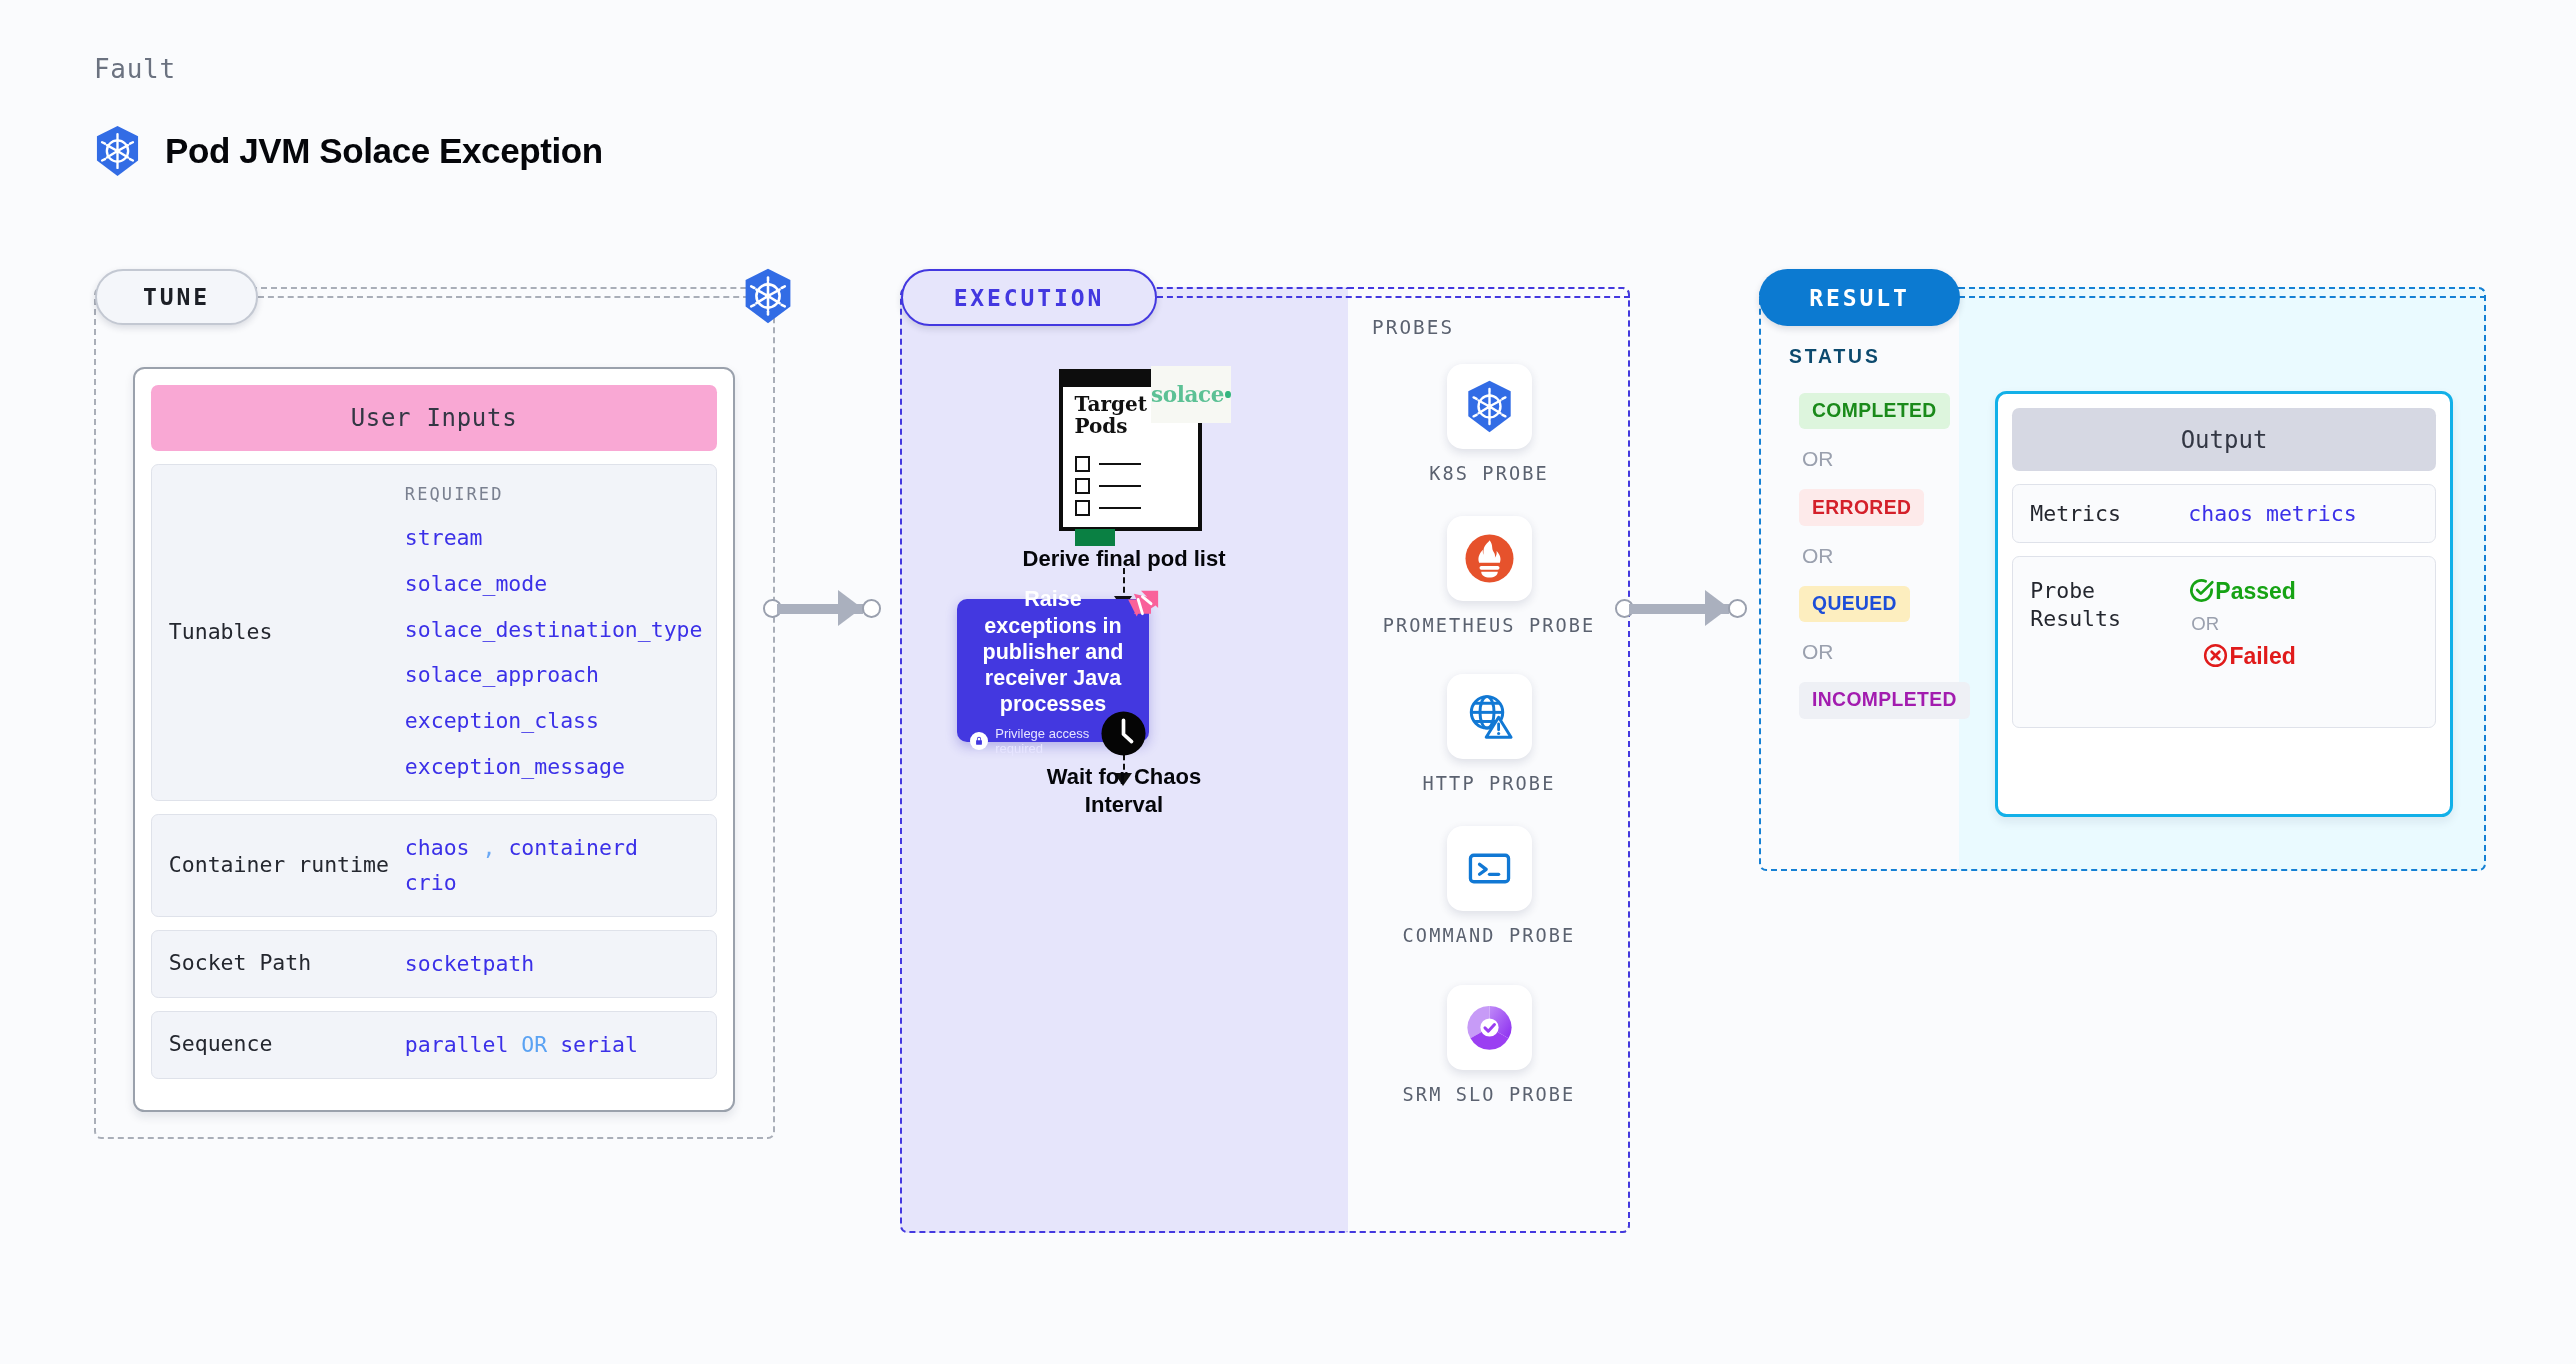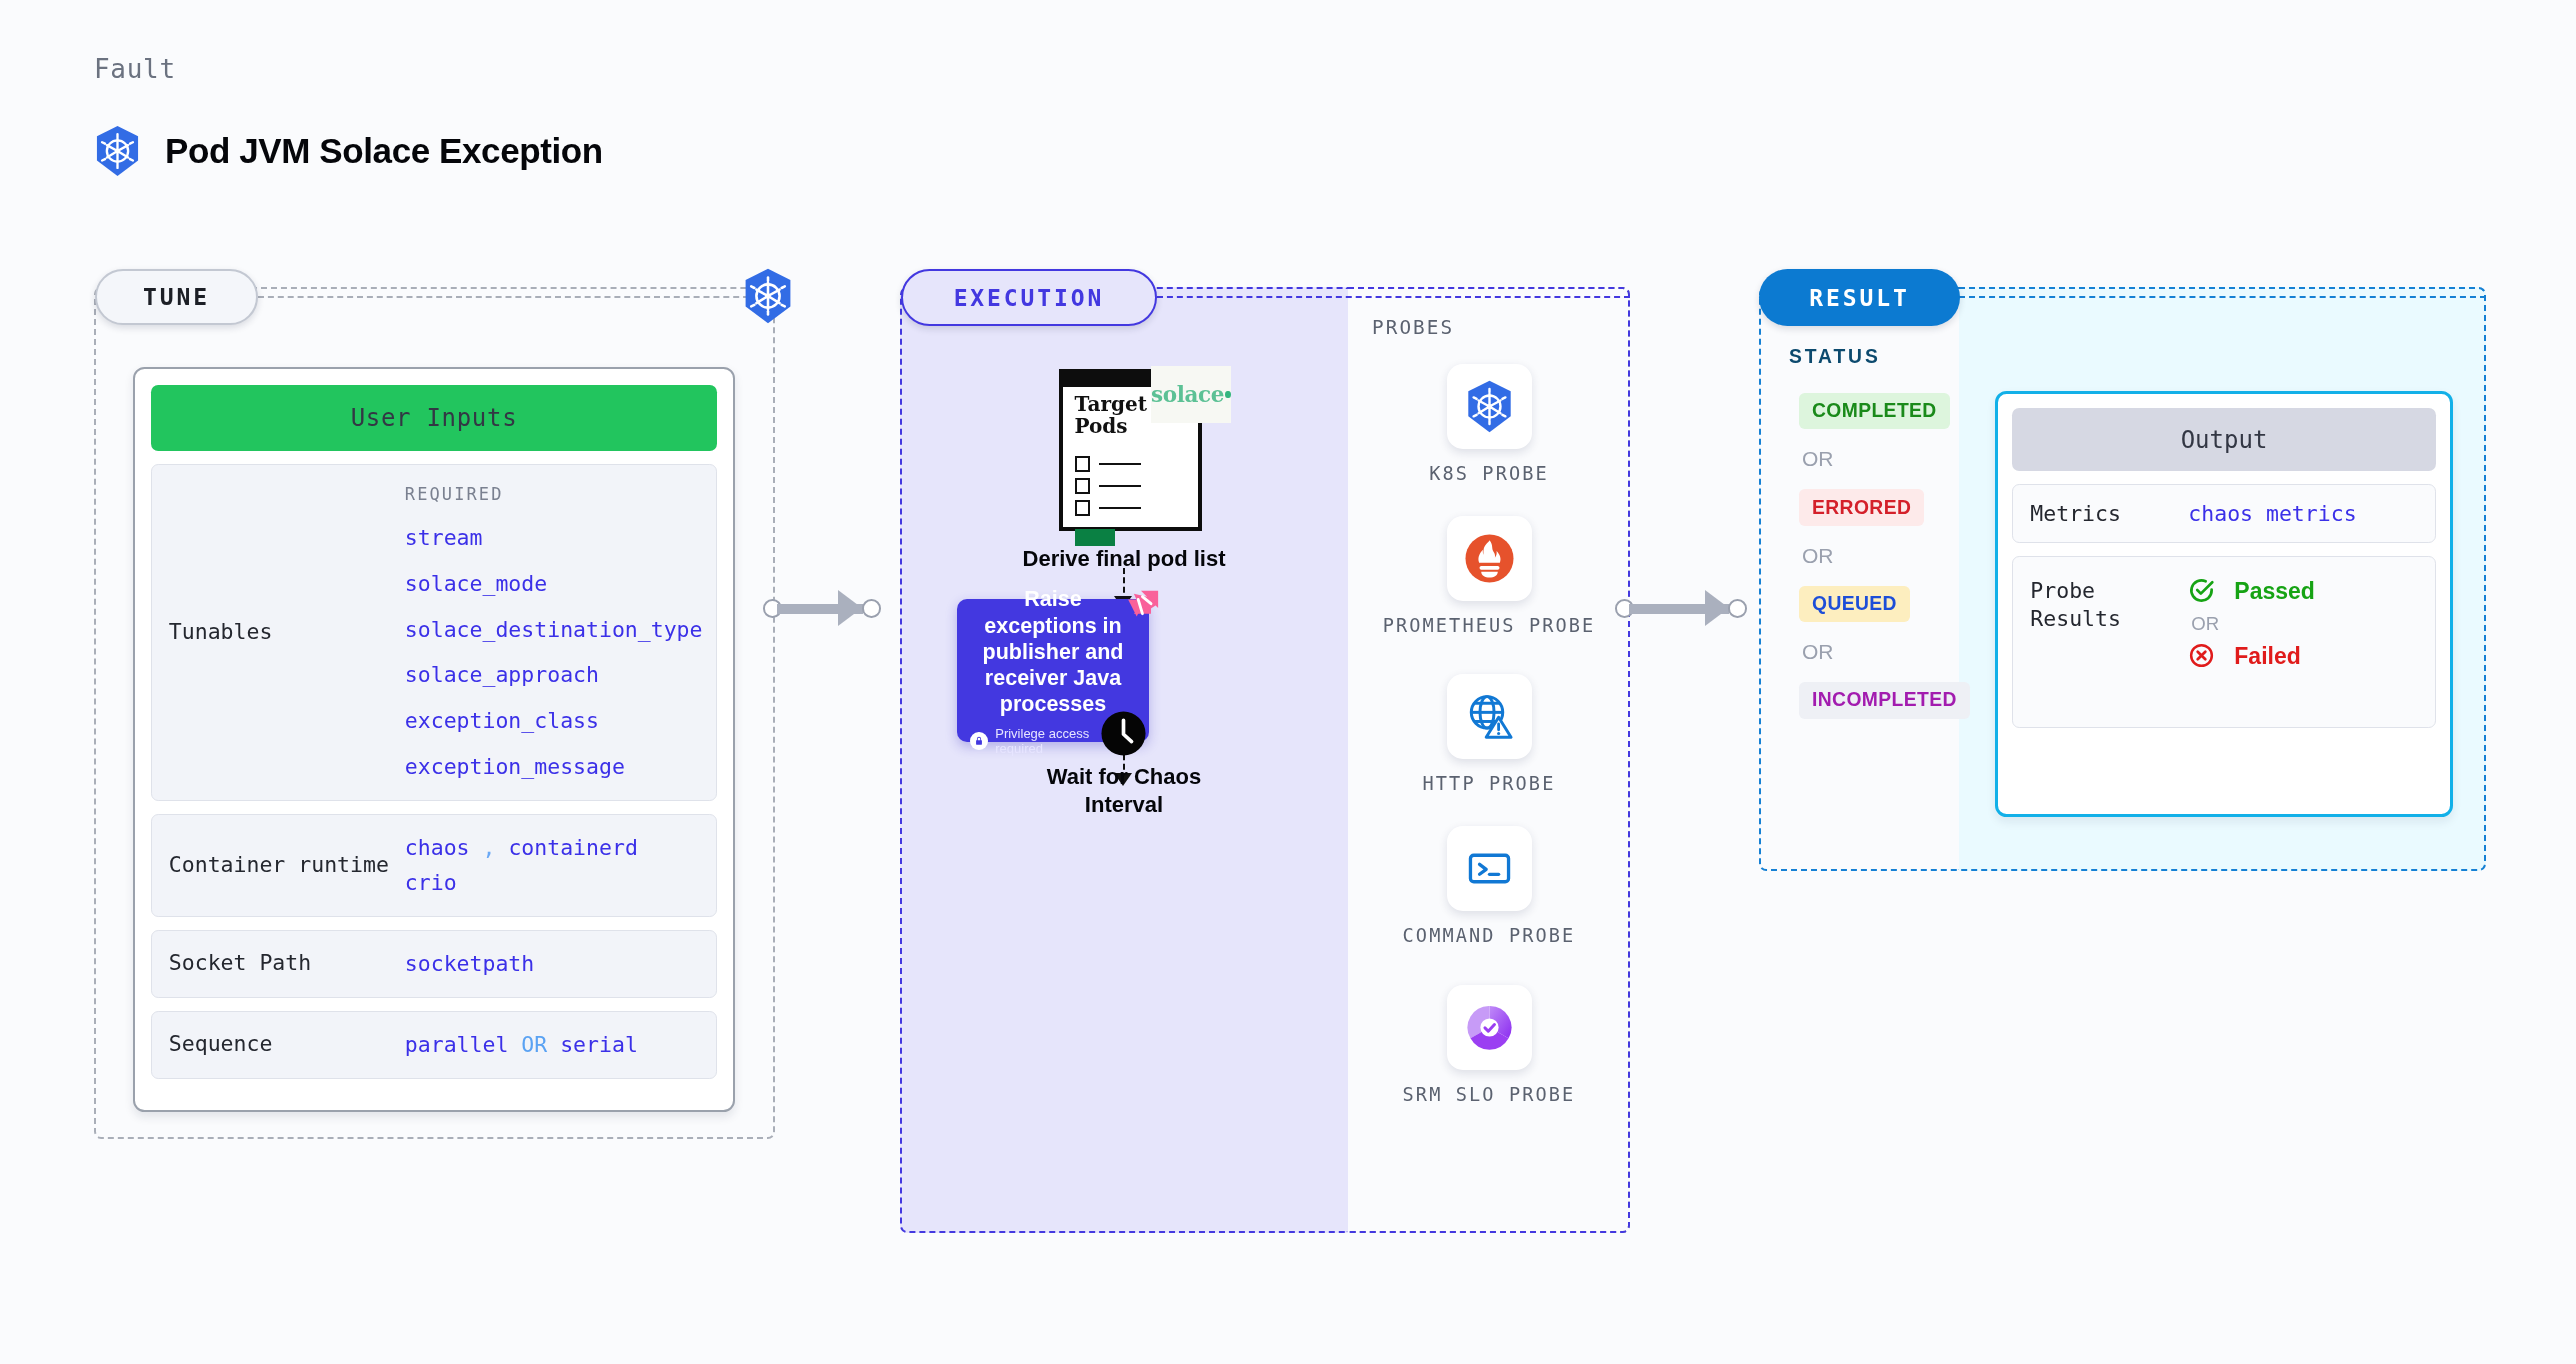--- a/index.html
+++ b/index.html
@@ -52,21 +52,21 @@
   .dotline { position: absolute; border-top: 2.9px dashed; height: 0; z-index: 4; }
 
   
   .ui-card {
     position: absolute; left: 133px; top: 367px; width: 602px; height: 745px;
     background: #ffffff; border: 2.1px solid #9aa1ac; border-radius: 11.5px;
     box-shadow: 0 4.3px 10px rgba(20,25,60,0.10);
     padding: 15.8px; display: flex; flex-direction: column; gap: 13px;
   }
   .ui-card-hd {
-    background: #22c55e; border-radius: 7.2px; height: 66px;
+    background: #f9a8d4; border-radius: 7.2px; height: 66px;
     display: flex; align-items: center; justify-content: center;
     font-family: "DejaVu Sans Mono", monospace; font-size: 24px; color: #333744; letter-spacing: 0.7px;
   }
   .ui-row {
     background: #f2f4f9; border: 1.4px solid #dfe2ea; border-radius: 7.2px;
     display: flex; align-items: center; padding: 15.8px 17px;
   }
   .ui-row .lbl {
     font-family: "DejaVu Sans Mono", monospace; font-size: 21.5px; color: #24272f;
     width: 236px; flex: 0 0 236px; line-height: 1.25;
@@ -186,21 +186,21 @@
     display: flex; align-items: center; justify-content: center;
     font-family: "DejaVu Sans Mono", monospace; font-size: 24px; color: #333744;
   }
   .out-row {
     background: #fafbfd; border: 1.4px solid #dfe2ea; border-radius: 7.2px;
     display: flex; align-items: center; padding: 14.3px 17px;
   }
   .out-row .lbl { font-family: "DejaVu Sans Mono", monospace; font-size: 21.5px; color: #24272f; width: 158px; flex: 0 0 158px; line-height: 1.3; }
   .out-row .val { font-family: "DejaVu Sans Mono", monospace; font-size: 21.5px; color: #3b30e8; }
   .pr-stack { display: flex; flex-direction: column; gap: 7.2px; }
-  .pr-item { display: flex; align-items: center; gap: 19px; }
+  .pr-item { display: flex; align-items: center; gap: 0; justify-content: flex-end; }
   .pr-item svg { width: 27px; height: 27px; }
   .pr-pass { font-size: 23px; font-weight: bold; color: #16a314; }
   .pr-fail { font-size: 23px; font-weight: bold; color: #e01b1b; }
   .pr-or   { font-size: 18.6px; color: #9aa0ae; padding-left: 2.9px; }
   .row-probe-results { align-items: flex-start; min-height: 172px; padding-top: 20px; }
 
   
   .conn { position: absolute; z-index: 5; }
   .conn-dot {
     position: absolute; width: 18.6px; height: 18.6px; border-radius: 50%;

